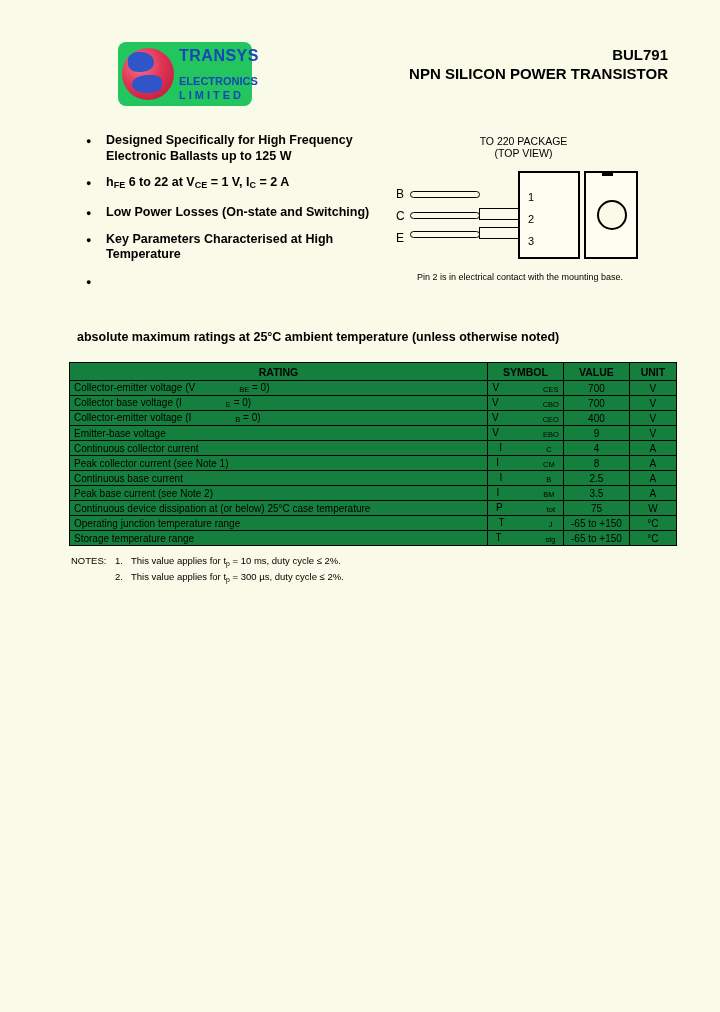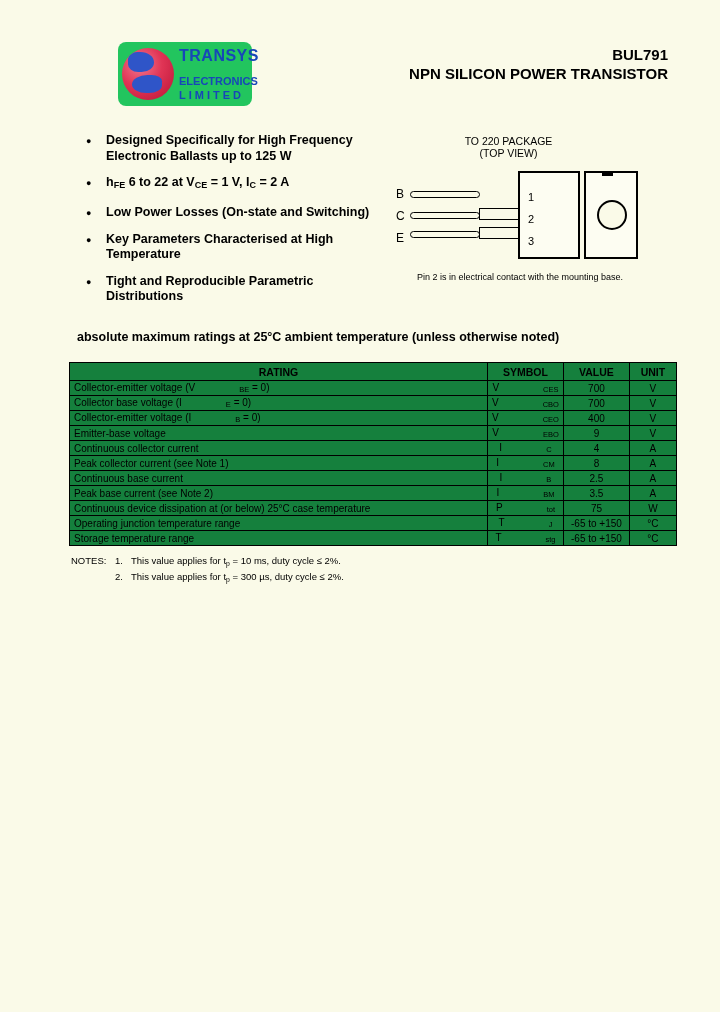--- a/index.html
+++ b/index.html
@@ -34,21 +34,21 @@
 
   
   .features{position:absolute;left:86px;top:133px;width:310px;}
   .feature-item{display:flex;margin-bottom:11px;}
   .bullet-icon{flex:0 0 20px;font-size:9px;line-height:16px;}
   .feature-text{font-size:12.5px;font-weight:bold;line-height:15.5px;}
   .feature-text sub{font-size:0.72em;vertical-align:-0.25em;}
 
   
   .package-figure{position:absolute;left:385px;top:135px;width:280px;height:155px;}
-  .pkg-title{position:absolute;left:1px;top:0;width:245px;text-align:center;
+  .pkg-title{position:absolute;left:16px;top:0;width:245px;text-align:center;
              font-size:10.5px;line-height:12px;}
   .pkg-drawing{position:absolute;left:5px;top:33px;width:260px;height:95px;}
   .pin-label{position:absolute;font-size:12px;line-height:12px;}
   .lead-narrow{position:absolute;height:7px;border:1px solid #000;border-radius:4px;
                background:#fafae8;box-sizing:border-box;}
   .lead-wide{position:absolute;height:12px;border:1px solid #000;background:#fafae8;
              box-sizing:border-box;}
   .pkg-body{position:absolute;left:128px;top:3px;width:62px;height:88px;
             border:2px solid #000;background:#fdfdf2;box-sizing:border-box;}
   .pkg-tab{position:absolute;left:194px;top:3px;width:54px;height:88px;
@@ -107,21 +107,20 @@
       <div class="feature-item">
         <span class="bullet-icon">●</span>
         <span class="feature-text">Low Power Losses (On-state and Switching)</span>
       </div>
       <div class="feature-item">
         <span class="bullet-icon">●</span>
         <span class="feature-text">Key Parameters Characterised at High<br>Temperature</span>
       </div>
       <div class="feature-item">
         <span class="bullet-icon">●</span>
-        <span class="feature-text">Tight and Reproducible Parametric<br>Distributions</span>
       </div>
     </div>
 
   <div class="package-figure">
     <div class="pkg-title">
       <div>TO 220 PACKAGE</div>
       <div>(TOP VIEW)</div>
     </div>
     <div class="pkg-drawing">
       <div class="pkg-body"></div>

